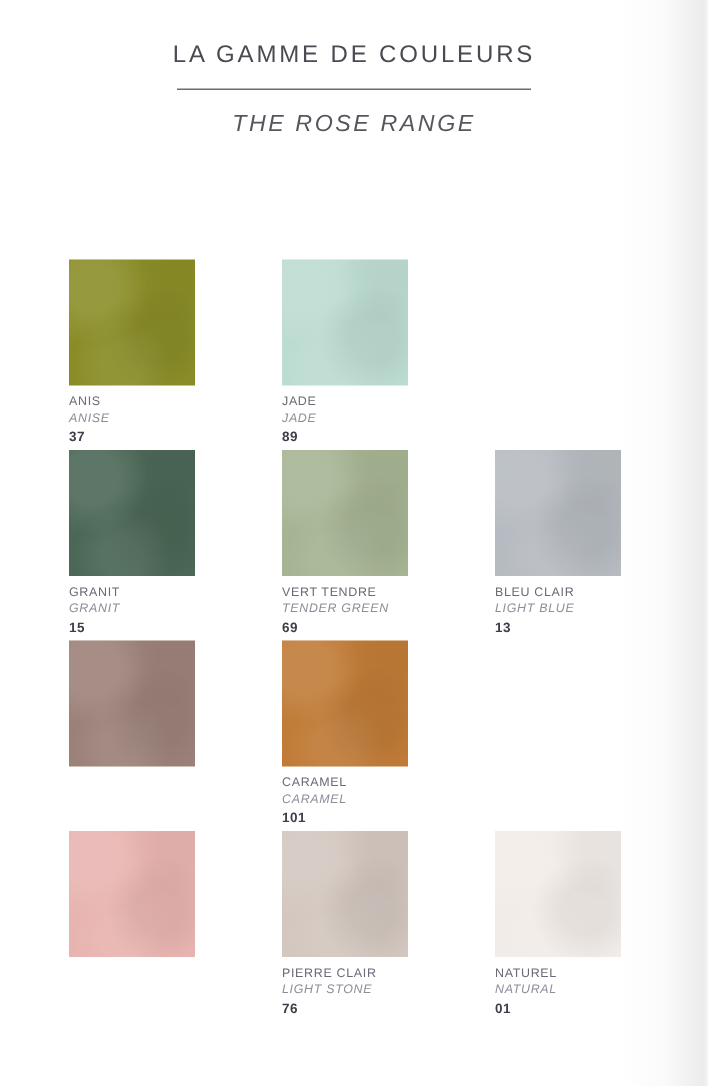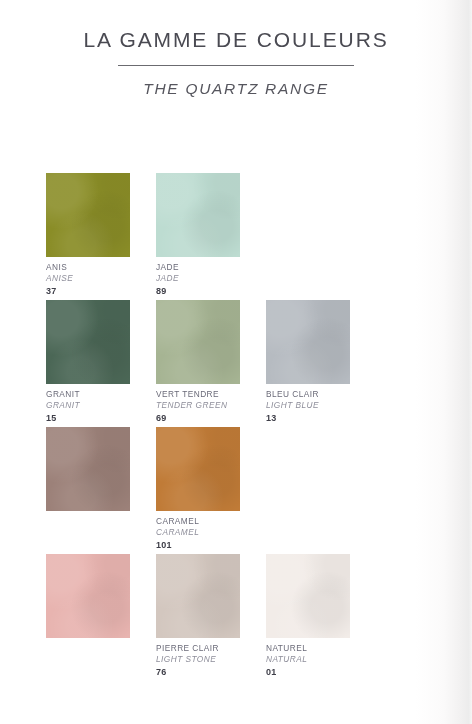--- a/index.html
+++ b/index.html
@@ -23,21 +23,21 @@
         #fbfafa 94%,
         #f2f1f1 97.5%,
         #ececec 99.3%,
         #f6f5f5 100%);
   }
   .header {
     text-align: center;
     padding-top: 28px;
   }
   .title-fr {
-    font-size: 21px;
+    font-size: 16px;
     letter-spacing: 1.9px;
     color: #4a4a52;
     font-weight: 400;
     white-space: nowrap;
   }
   .title-rule {
     width: 236px;
     height: 1px;
     background: #6b6b70;
     margin: 13px auto 0 auto;
@@ -55,21 +55,21 @@
     left: 46px;
     top: 173px;
     width: 380px;
   }
   .row {
     display: flex;
     height: 127px;
   }
   .cell {
     width: 84px;
-    margin-right: 26px;
+    margin-right: 58px;
   }
   .cell.empty .swatch,
   .cell.empty .labels {
     visibility: hidden;
   }
   .swatch {
     width: 84px;
     height: 84px;
     position: relative;
     overflow: hidden;
@@ -111,21 +111,21 @@
   }
 </style>
 </head>
 <body>
 
 <div id="page">
 
   <div class="header">
     <div class="title-fr">LA GAMME DE COULEURS</div>
     <div class="title-rule"></div>
-    <div class="title-en">THE QUARTZ RANGE</div>
+    <div class="title-en">THE ROSE RANGE</div>
   </div>
 
   <div class="grid">
       <div class="row">
         <div class="cell">
           <div class="swatch" style="background: rgb(138, 141, 39);">
             <div class="grain"></div>
           </div>
           <div class="labels">
             <div class="name-fr">ANIS</div>

